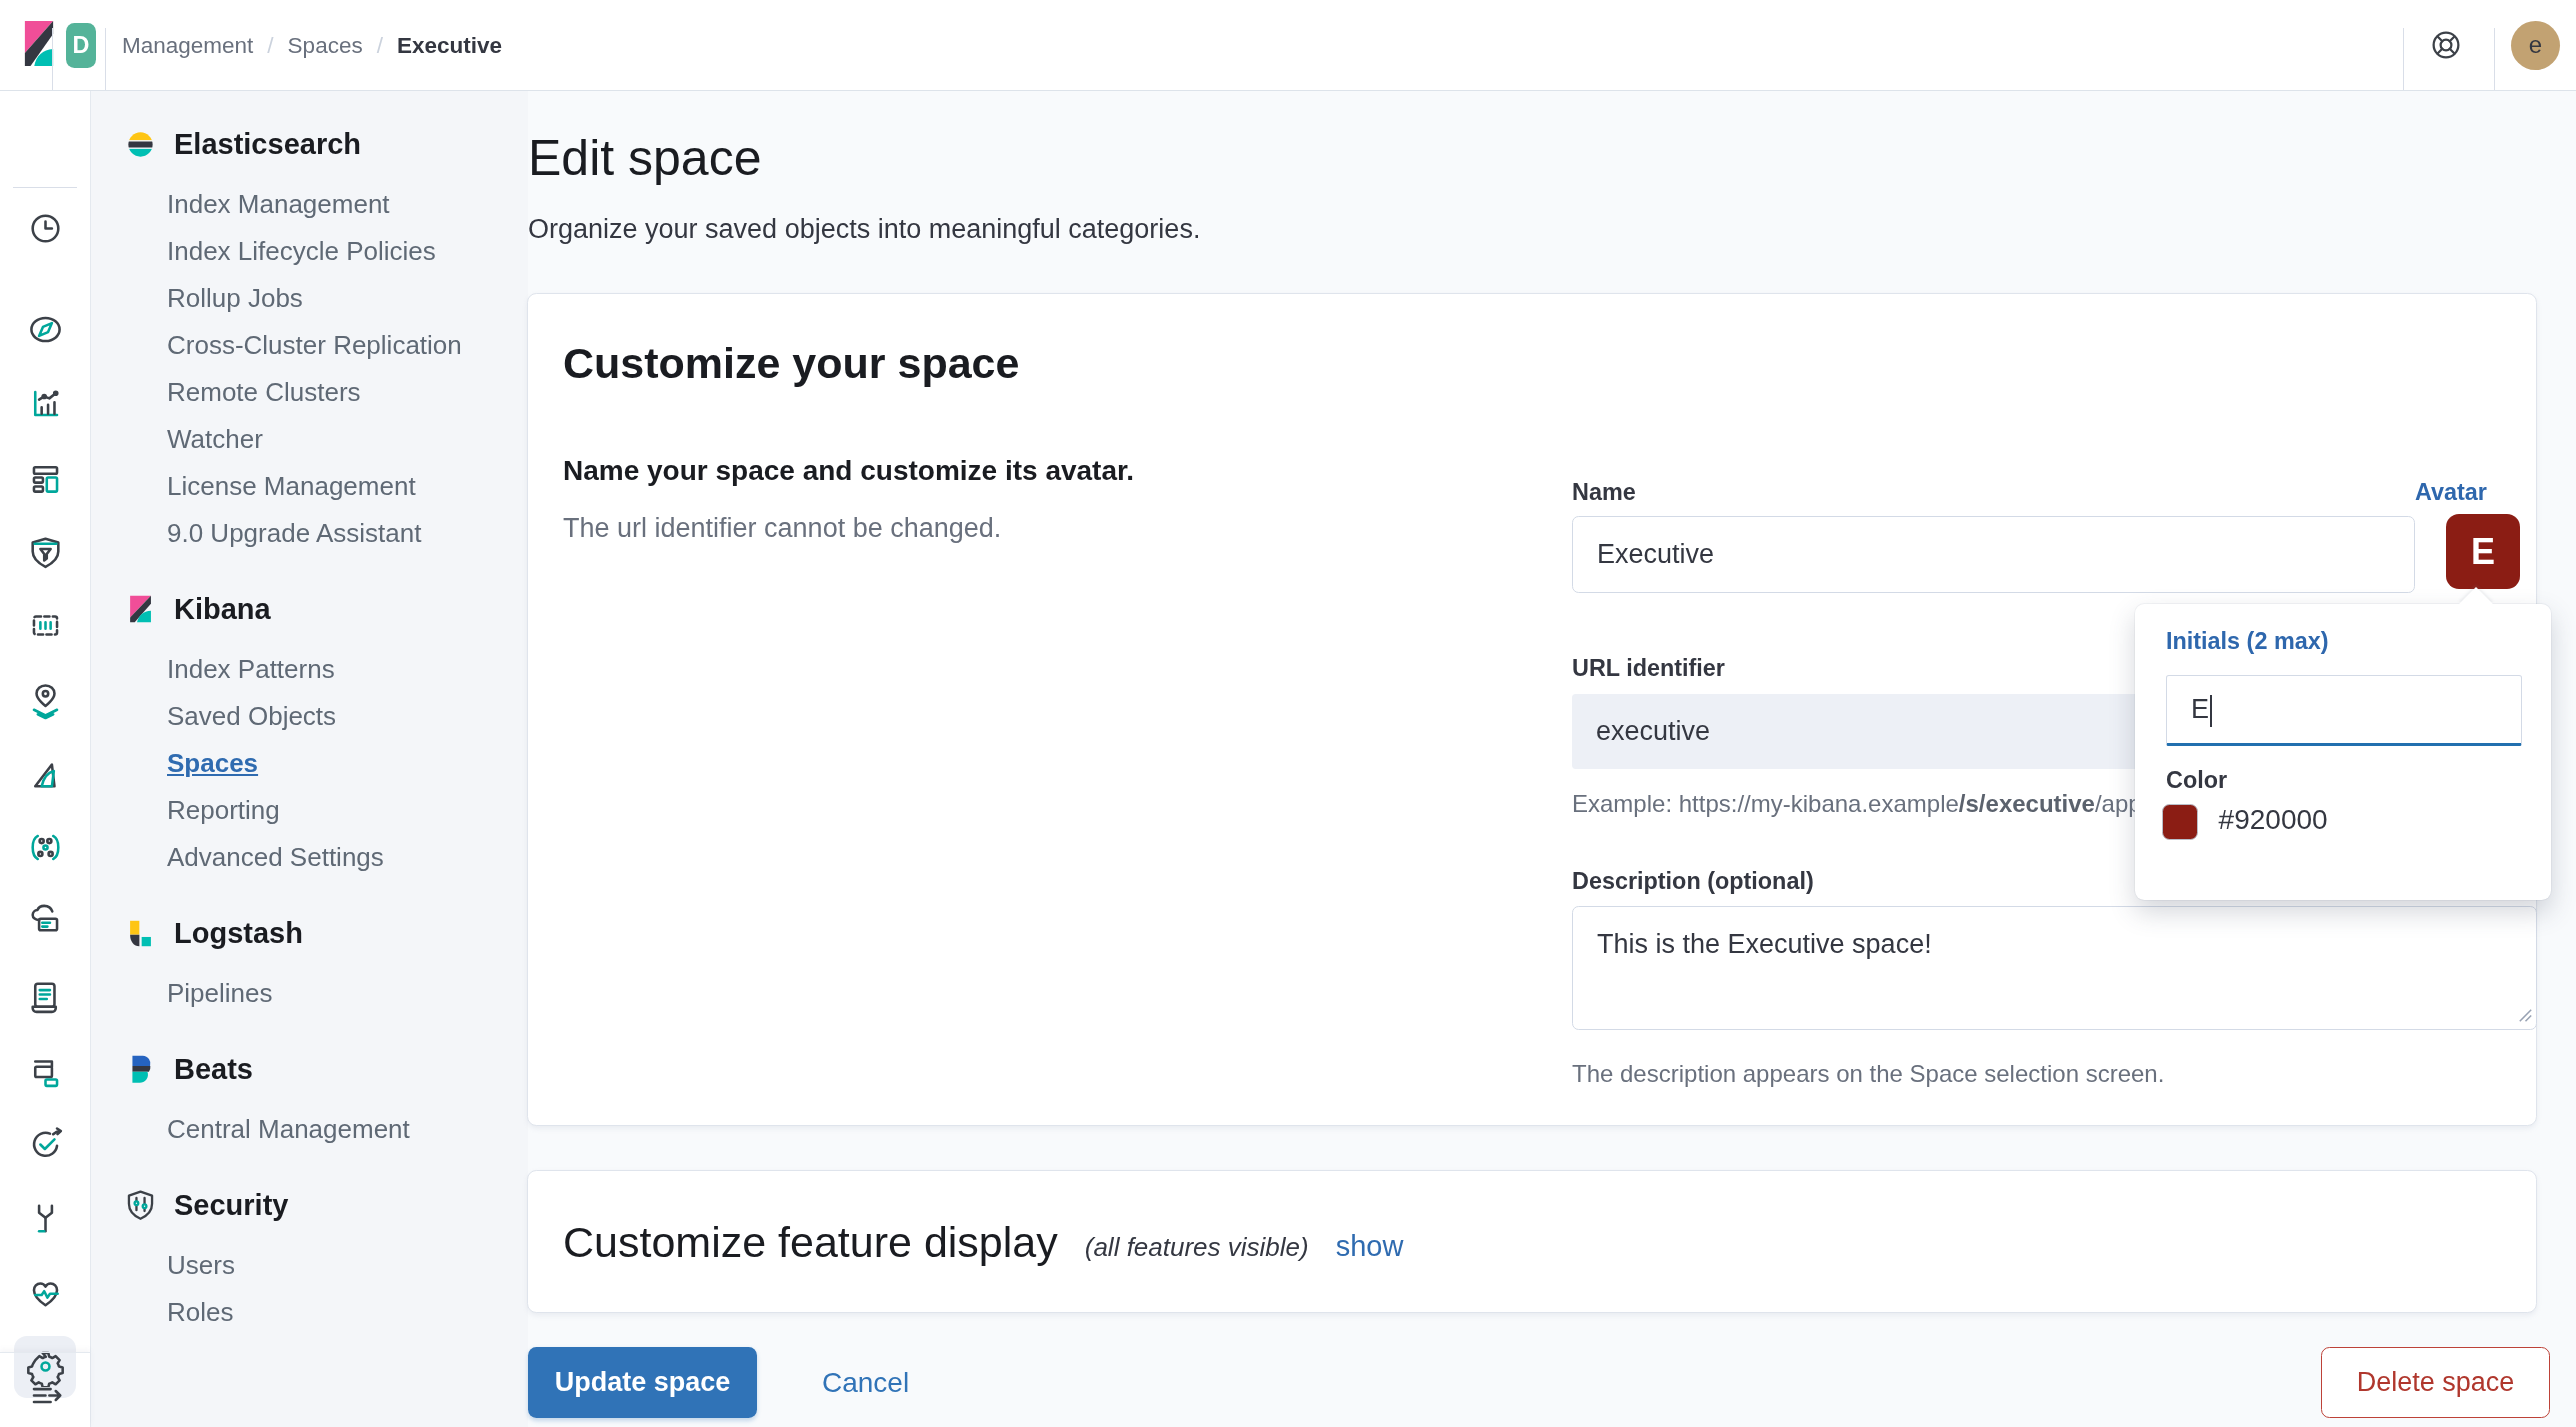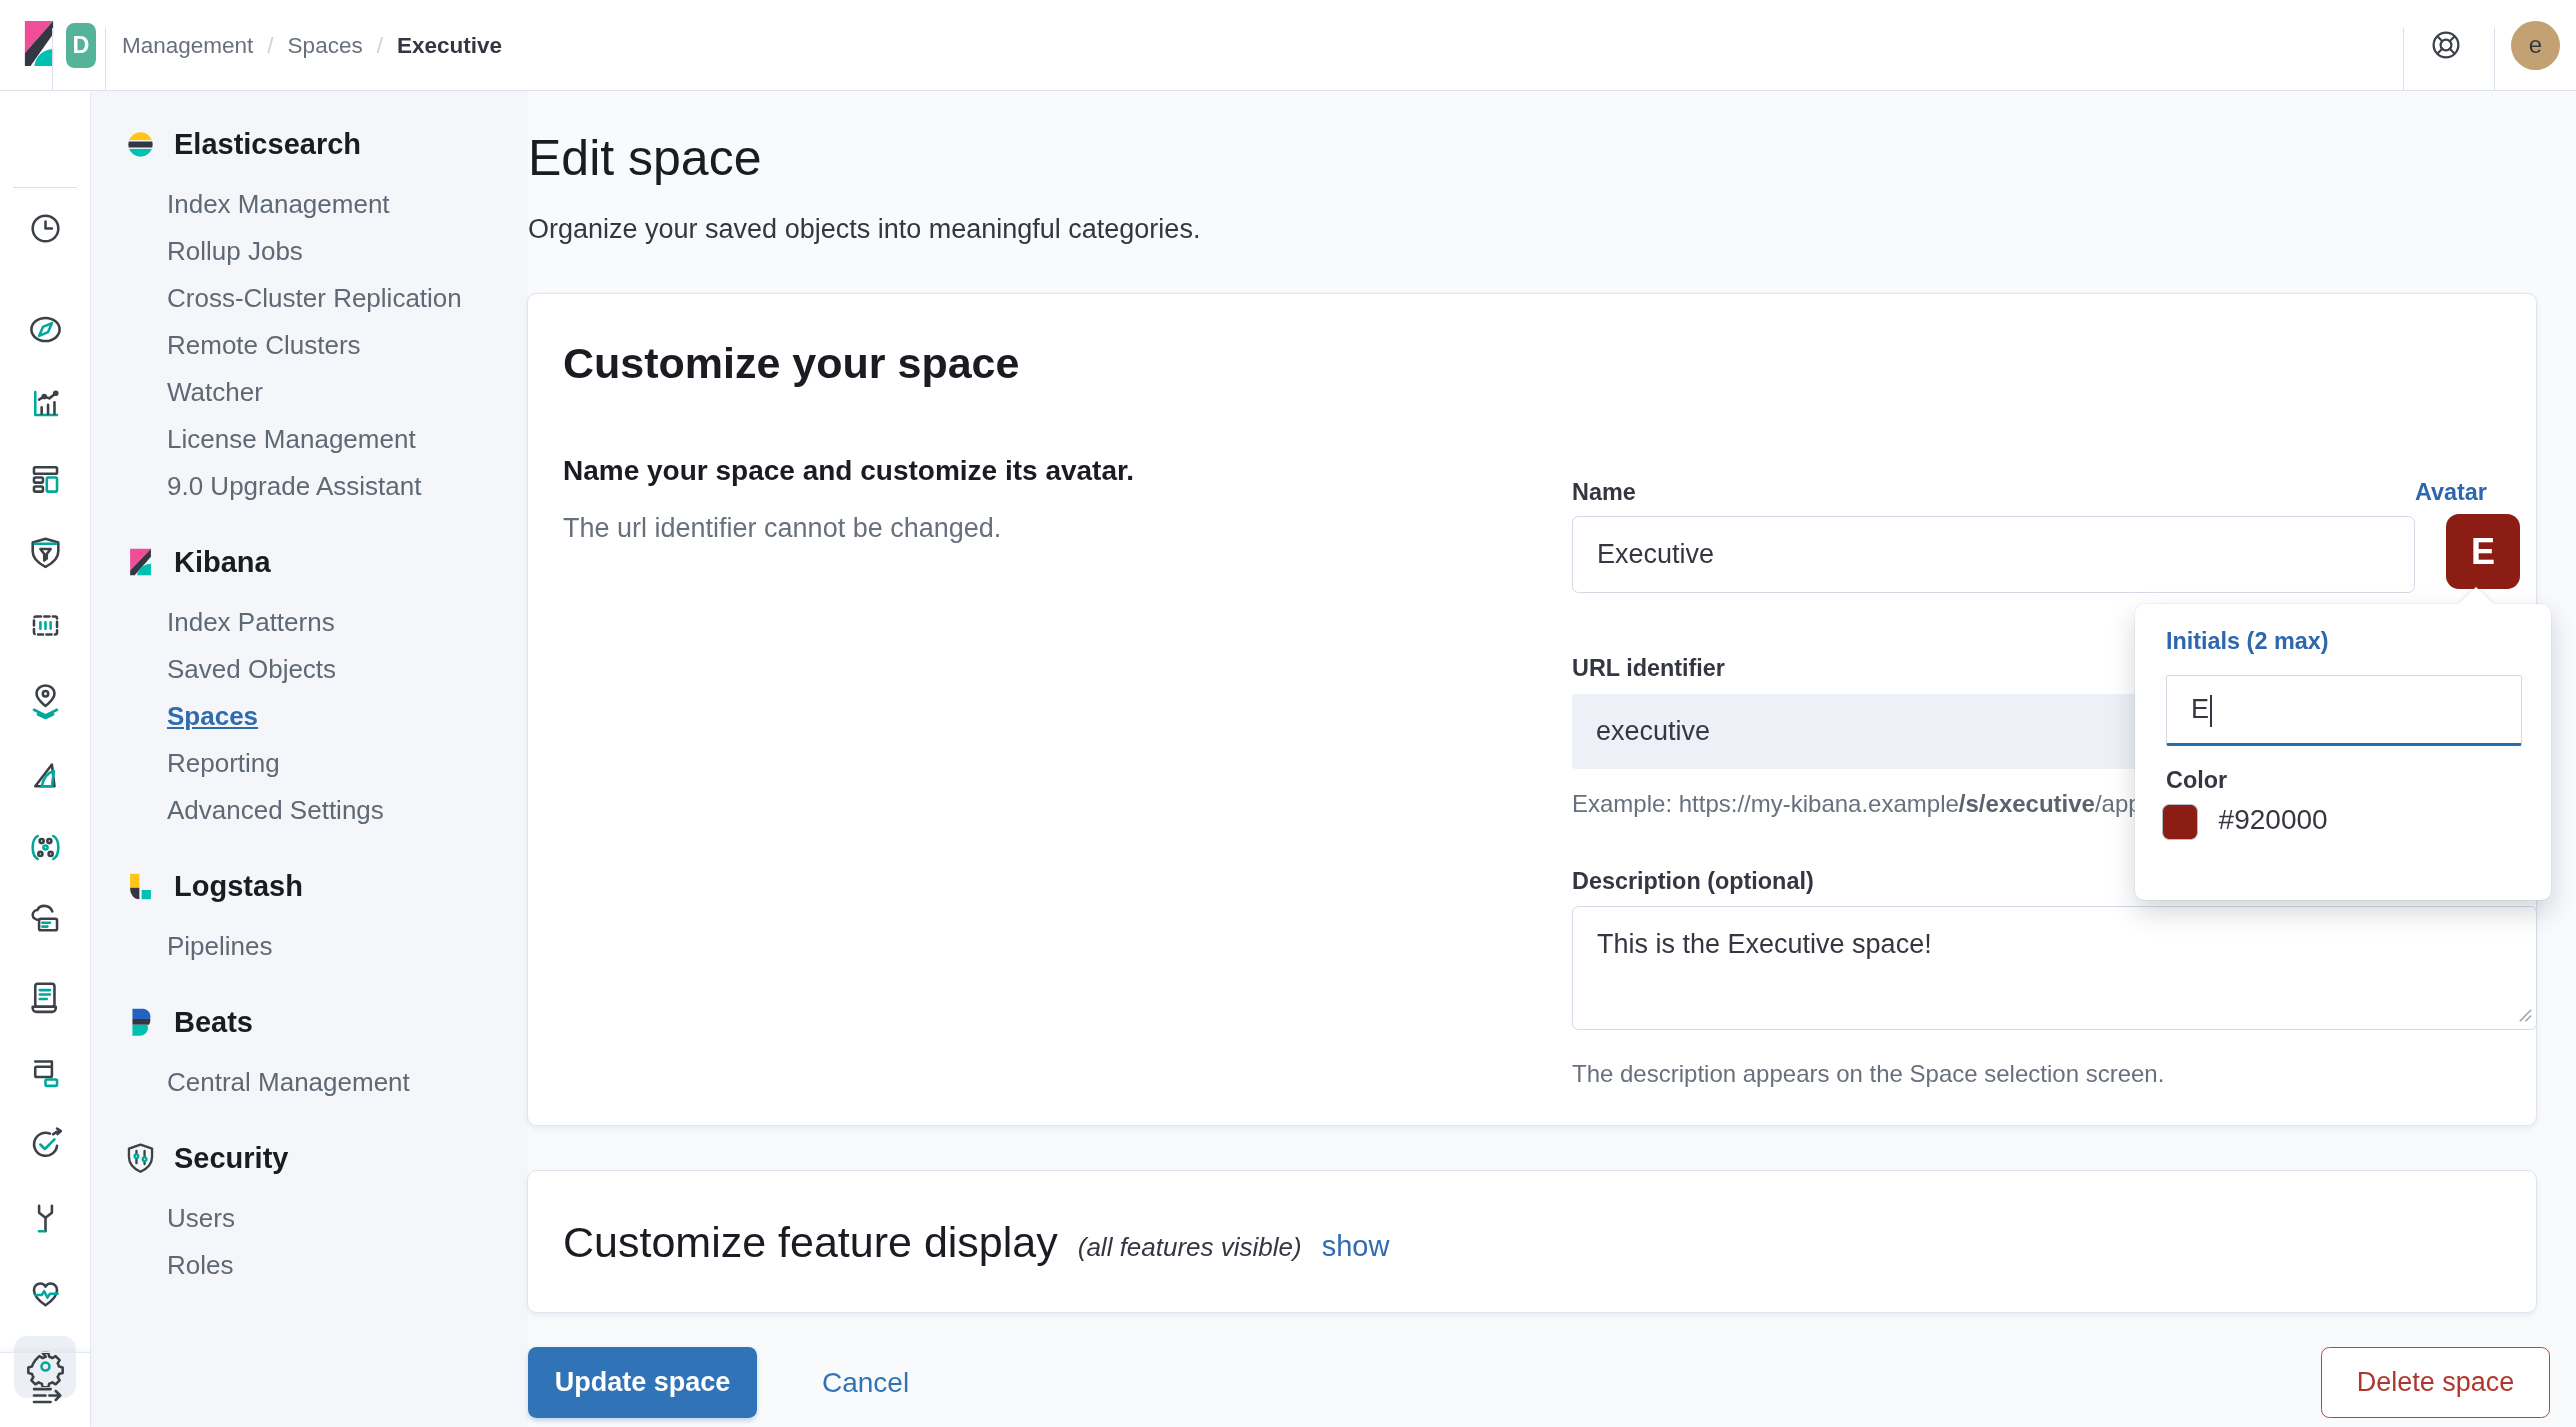--- a/index.html
+++ b/index.html
@@ -74,21 +74,21 @@
   .pop-arrow { position:absolute; left:329px; top:-12px; width:24px; height:24px; background:#fff; transform:rotate(45deg); box-shadow:-1.9px -1.9px 2.8px rgba(120,130,150,.12); }
   .pop-initials-label { position:absolute; left:31px; top:24px; font-size:23.4px; font-weight:700; color:#2e67ad; }
   .pop-initials-input { position:absolute; left:31px; top:71px; width:356px; height:71px; background:#fff; border:0.9px solid #d3dae6; border-bottom:3.7px solid #2270af; border-radius:2.8px; font-size:27px; color:#343741; line-height:67px; padding:0 24px; }
   .caret { display:inline-block; width:1.9px; height:32px; background:#343741; vertical-align:middle; margin-left:0.9px; }
   .pop-color-label { position:absolute; left:31px; top:163px; font-size:23.4px; font-weight:700; color:#343741;text-align:right; }
   .pop-color-row { position:absolute; left:17px; top:200px; display:flex; align-items:flex-start; gap:20.6px;margin-left:10px; }
   .swatch { width:36px; height:36px; border-radius:7.5px; background:#8b1d14; border:0.9px solid #b9bfc9; }
   .hex { font-size:28px; color:#343741; }
 
   
-  .p2-row { position:absolute; left:35px; top:0; height:143px; display:flex; align-items:center; gap:20px; }
+  .p2-row { position:absolute; left:35px; top:0; height:143px; display:flex; align-items:center; gap:27px; }
   .p2-title { font-size:43px; font-weight:400; color:#1a1c21; }
   .p2-note { font-size:26px; font-style:italic; color:#343741; padding-top:9.4px; }
   .p2-show { font-size:29px; color:#2f6bb0; padding-top:7.5px; cursor:pointer; }
 
   
   .btn { position:absolute; height:71px; border-radius:8.4px; font-family:"Liberation Sans",sans-serif; font-size:27px; display:flex; align-items:center; justify-content:center; cursor:pointer; }
   .btn-update { left:528px; top:1347px; width:229px; background:#3073b7; color:#fff; font-weight:600; border:none; box-shadow:0 2.8px 4.7px rgba(48,115,183,.25); }
   .link-cancel { position:absolute; left:822px; top:1347px; height:71px; display:flex; align-items:center; font-size:28px; color:#3073b7; cursor:pointer; }
   .btn-delete { left:2321px; top:1347px; width:229px; background:#fff; border:0.9px solid #bd4238; color:#b0372d; }
 </style>
@@ -264,20 +264,21 @@
             <g clip-path="url(#esc)">
               <rect x="4" y="4" width="24" height="8.2" fill="#FEC514"></rect>
               <rect x="4" y="13.4" width="24" height="5.2" fill="#343741"></rect>
               <rect x="4" y="19.8" width="24" height="8.2" fill="#00BFB3"></rect>
             </g>
           </svg>
         <span class="sb-title">Elasticsearch</span>
       </div>
       <div class="sb-items">
         <div class="sb-item">Index Management</div>
+        <div class="sb-item">Index Lifecycle Policies</div>
         <div class="sb-item">Rollup Jobs</div>
         <div class="sb-item">Cross-Cluster Replication</div>
         <div class="sb-item">Remote Clusters</div>
         <div class="sb-item">Watcher</div>
         <div class="sb-item">License Management</div>
         <div class="sb-item">9.0 Upgrade Assistant</div>
       </div>
     </div>
 
     <div class="sb-section">

